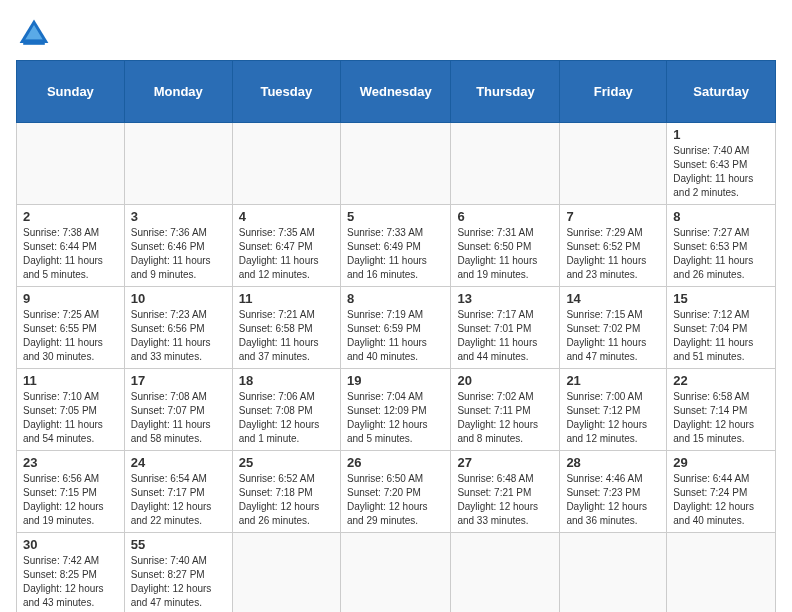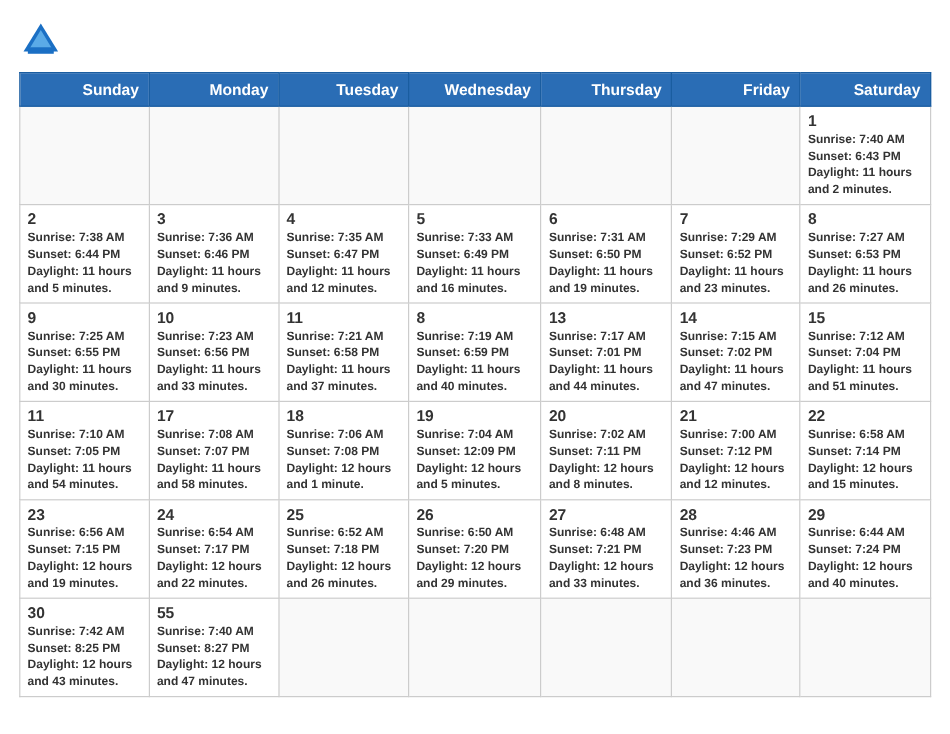--- a/index.html
+++ b/index.html
@@ -47,22 +47,22 @@
     .calendar {
       width: 100%;
       border-collapse: collapse;
       border: 1px solid #ccc;
     }
     .calendar thead tr th {
       background-color: #2a6db5;
       color: #fff;
       font-size: 13px;
       font-weight: bold;
-      text-align: right;
-      padding: 6px 8px;
+      text-align: center;
+      padding: 23px 8px;
       border: 1px solid #1a5da0;
     }
     .calendar tbody tr td {
       border: 1px solid #ccc;
       vertical-align: top;
       padding: 4px 6px;
       font-size: 10.5px;
       color: #333;
       width: 113px;
       min-height: 70px;
@@ -74,21 +74,20 @@
     .day-number {
       font-size: 13px;
       font-weight: bold;
       display: block;
       margin-bottom: 2px;
     }
     .day-info {
       font-size: 10px;
       line-height: 1.4;
       color: #333;
-      font-weight: bold;
     }
   </style>
 </head>
 <body>
 
 <div class="header-area">
   <div class="logo">
     <svg class="logo-icon" viewBox="0 0 40 40" xmlns="http://www.w3.org/2000/svg">
       <polygon points="20,4 36,30 4,30" fill="#1a6fc4"></polygon>
       <polygon points="20,10 32,30 8,30" fill="#5aaae7"></polygon>

